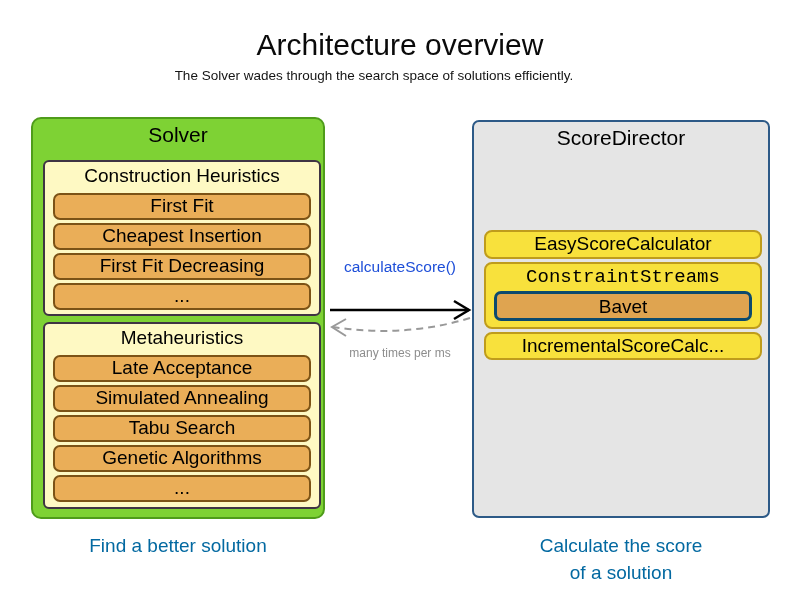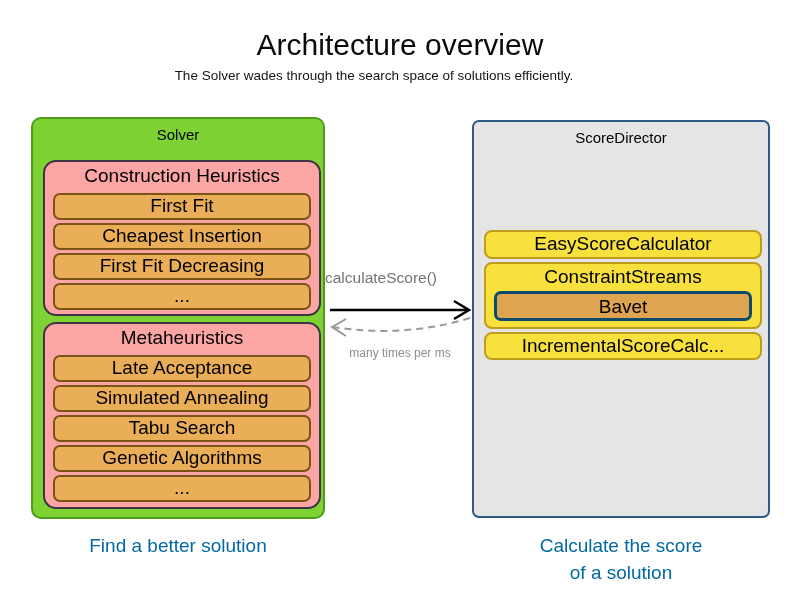--- a/index.html
+++ b/index.html
@@ -16,25 +16,25 @@
     font-size:13.5px; line-height:17px; color:#141414;
   }
   .subtitle.s1 { top:67px; }
   .subtitle.s2 { top:84px; }
 
   .panel { position:absolute; box-sizing:border-box; }
   .solver-panel {
     left:31px; top:117px; width:294px; height:402px;
     background:#7ed234; border:2px solid #4f9c1a; border-radius:10px;
   }
-  .panel-title { text-align:center; font-size:15px; line-height:27px; margin-top:2px; color:#000; }
+  .panel-title { text-align:center; font-size:21px; line-height:27px; margin-top:2px; color:#000; }
 
   .phase {
     position:absolute; left:10px; width:278px; box-sizing:border-box;
-    background:#fca5a5; border:2px solid #3f3443; border-radius:13px;
+    background:#fef9c3; border:2px solid #3f3443; border-radius:6px;
   }
   .phase.ch { top:41px; height:156px; }
   .phase.mh { top:203px; height:187px; }
   .phase-title { text-align:center; font-size:19px; line-height:24px; margin:2px 0 5px; color:#000; }
   .algo {
     height:27px; margin:0 8px 3px; box-sizing:border-box;
     background:#eaae58; border:2px solid #7c5316; border-radius:7px;
     text-align:center; font-size:19px; line-height:22px; color:#000;
   }
 
@@ -42,33 +42,33 @@
     left:472px; top:120px; width:298px; height:398px;
     background:#e5e5e5; border:2px solid #2d5a87; border-radius:7px;
   }
   .calc {
     position:absolute; left:10px; width:278px; box-sizing:border-box;
     background:#f8e13c; border:2px solid #bf9c1c; border-radius:8px;
     text-align:center; font-size:19px; color:#000;
   }
   .calc.easy { top:108px; height:29px; line-height:24px; }
   .calc.cs   { top:140px; height:67px; }
-  .cs-title  { font-size:19px; line-height:24px; margin-top:1px; }
+  .cs-title  { font-size:19px; line-height:24px; margin-top:1px;font-family:Liberation Mono, monospace; }
   .bavet {
     position:absolute; left:8px; top:27px; width:258px; height:30px; box-sizing:border-box;
     background:#dfa450; border:3px solid #0c4a6e; border-radius:7px;
     text-align:center; font-size:19px; line-height:25px; color:#000;
   }
   .calc.inc { top:210px; height:28px; line-height:23px; }
 
   .arrows { position:absolute; left:320px; top:270px; width:160px; height:80px; }
 
   .call-label {
-    position:absolute; left:325px; top:269px; width:150px; 
-    font-size:15.5px; line-height:18px; color:#737373;
+    position:absolute; left:325px; top:258px; width:150px; text-align:center;
+    font-size:15.5px; line-height:18px; color:#1d4ed8;
   }
   .freq-label {
     position:absolute; left:330px; top:346px; width:140px; text-align:center;
     font-size:12px; line-height:14px; color:#8d8d8d;
   }
 
   .caption { position:absolute; font-size:19px; line-height:27px; text-align:center; color:#0369a1; }
   .caption-left  { left:31px;  top:532px; width:294px; }
   .caption-right { left:472px; top:532px; width:298px; }
 </style>

